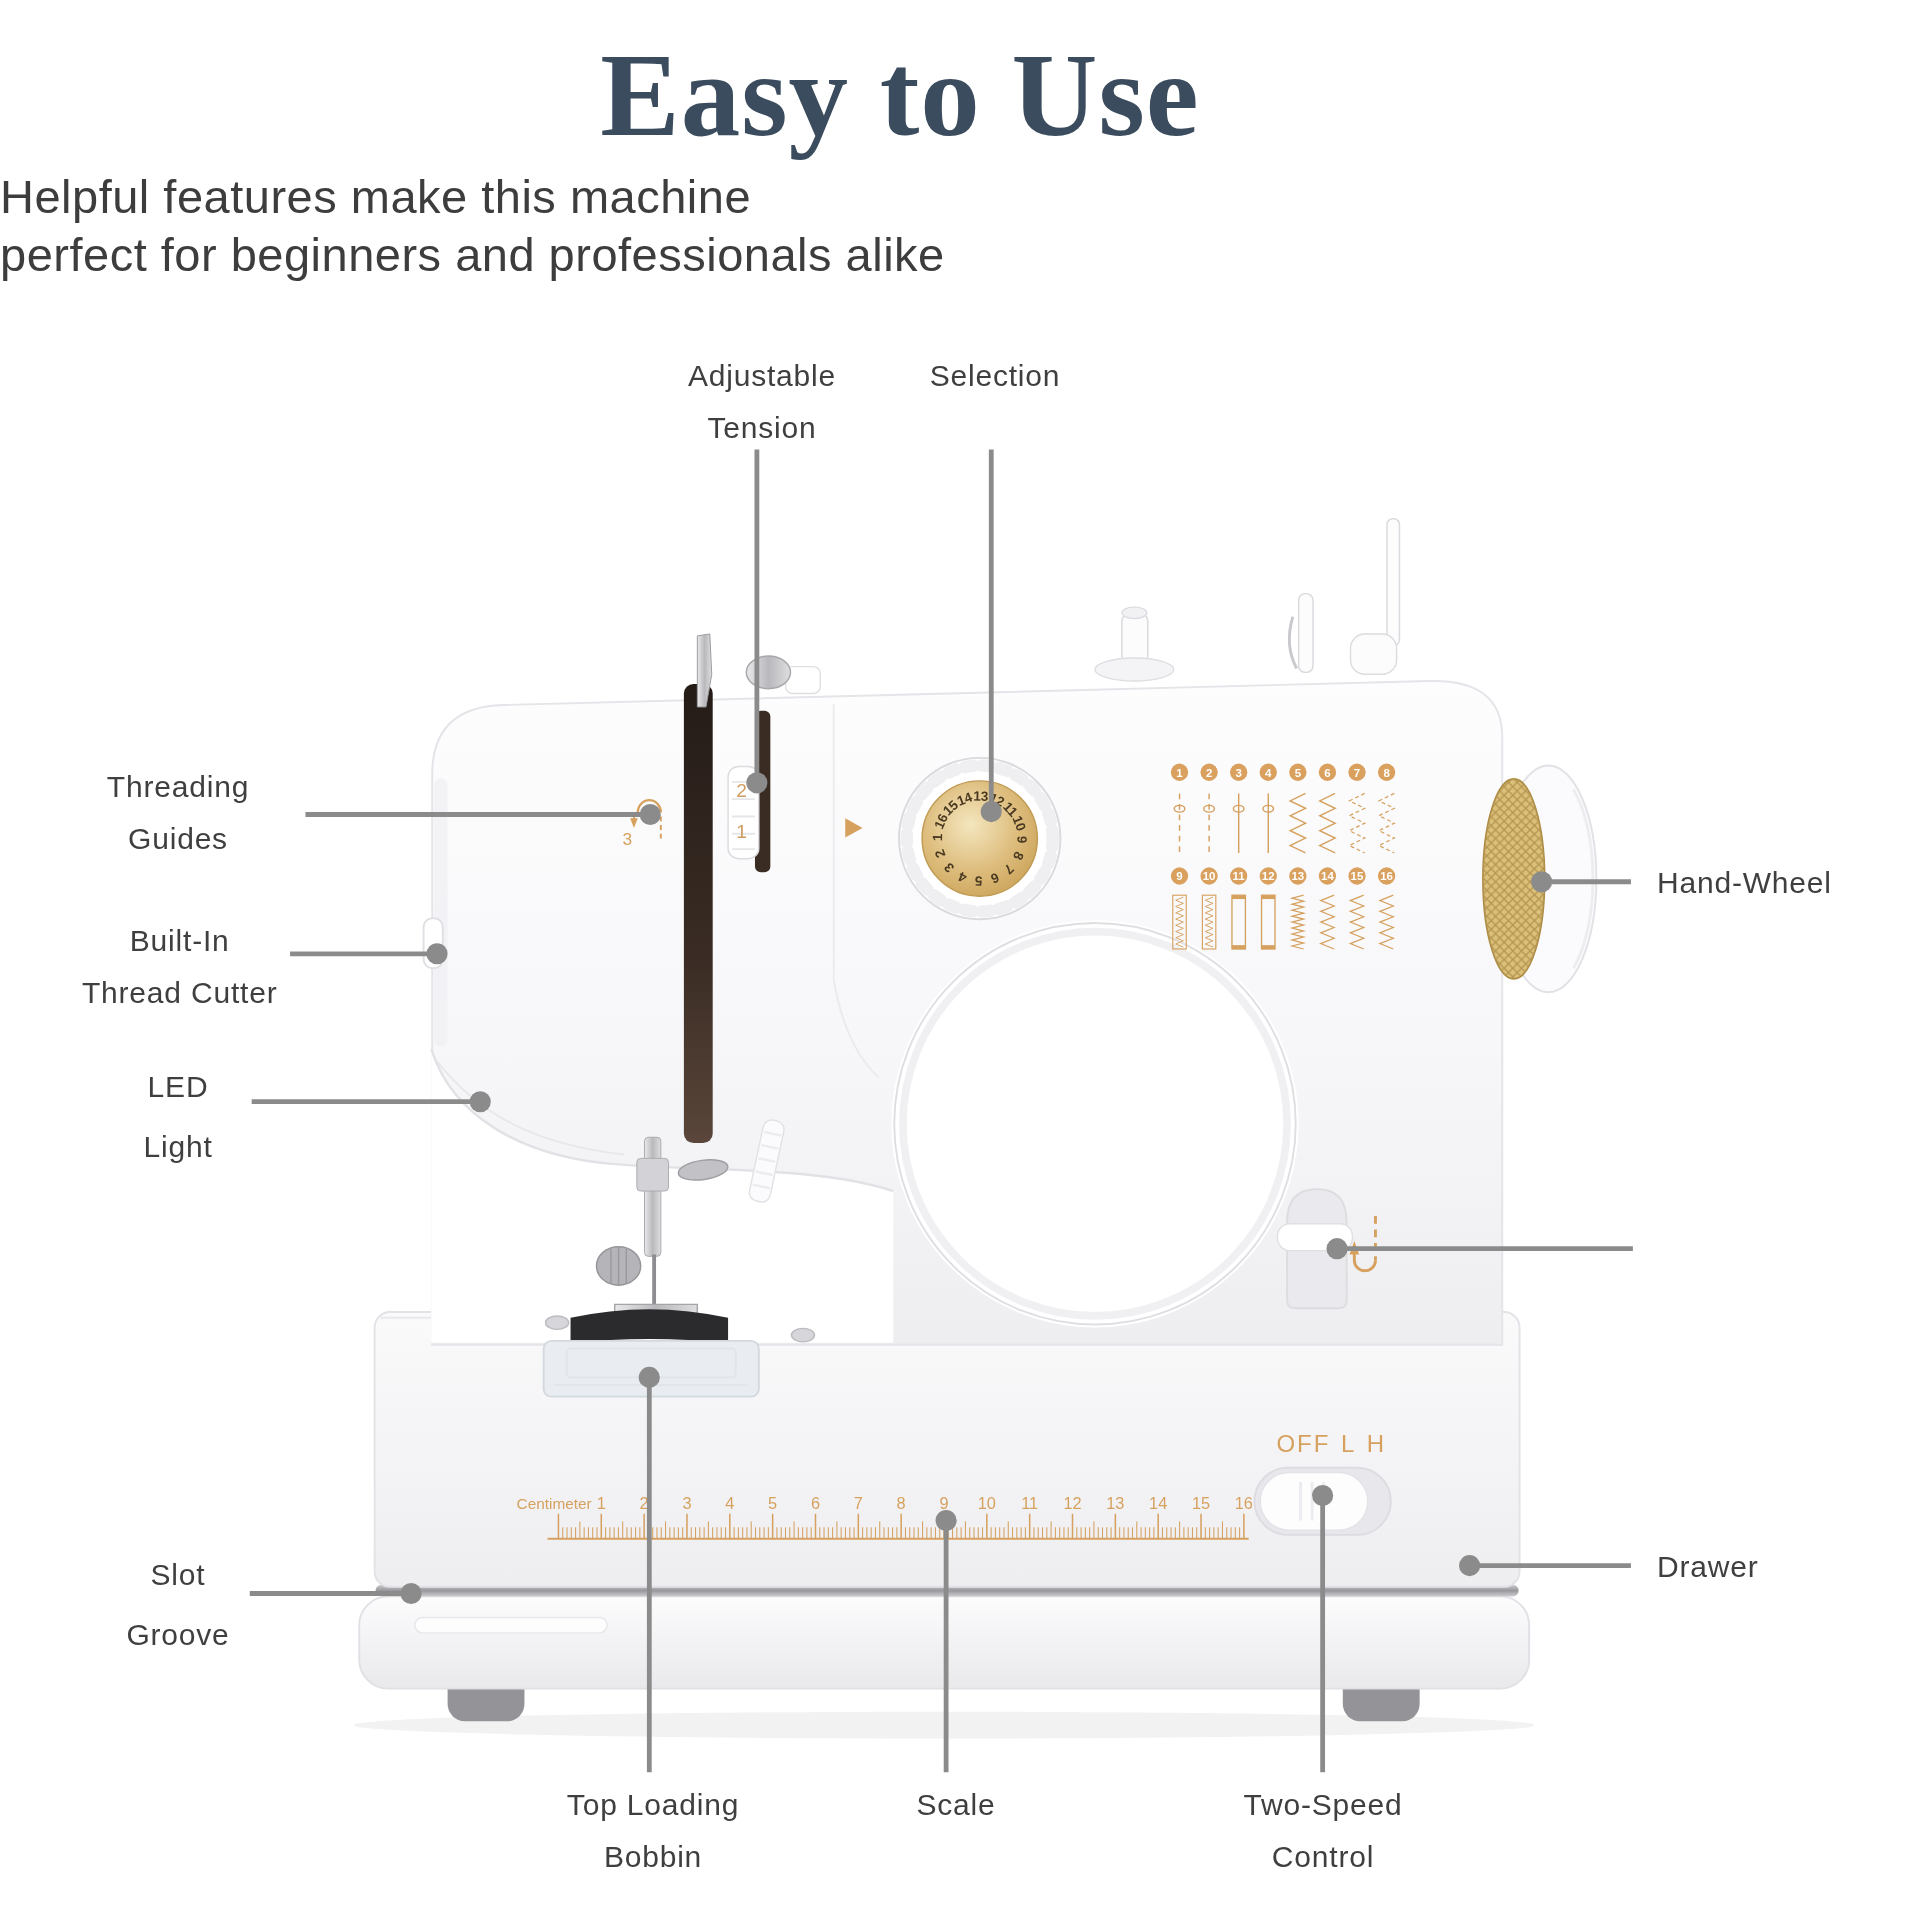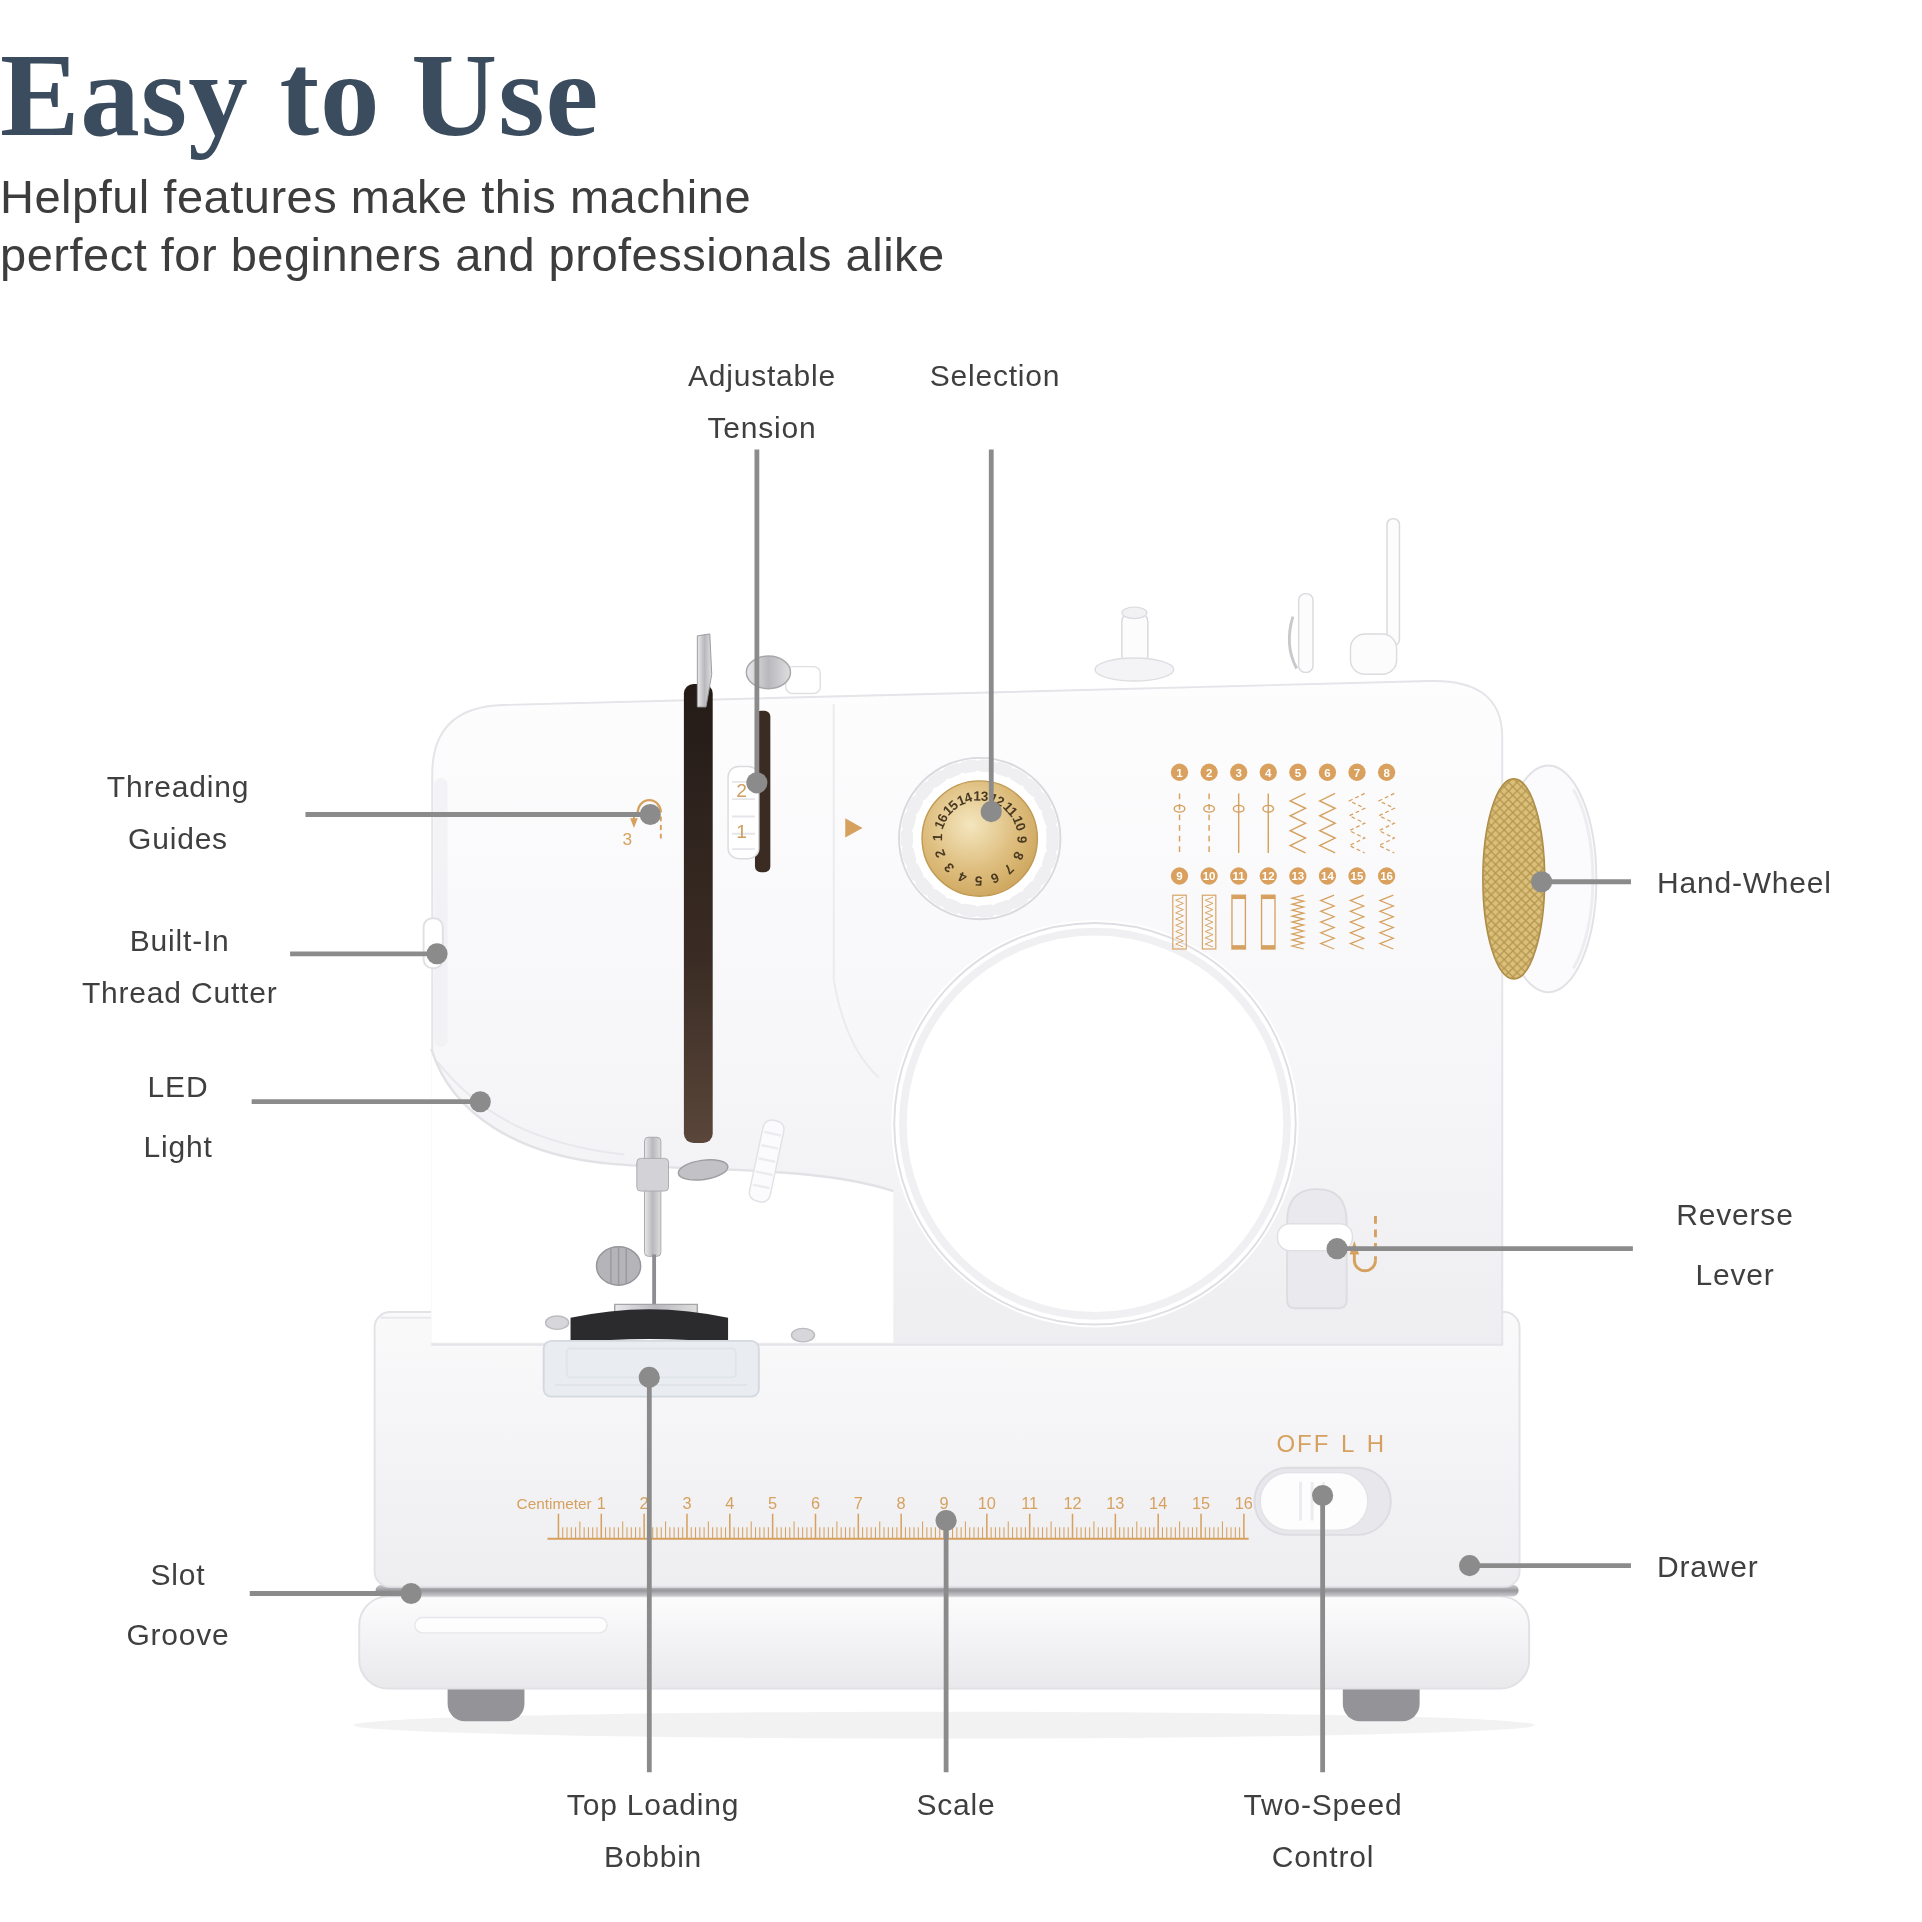--- a/index.html
+++ b/index.html
@@ -3,21 +3,21 @@
 <meta charset="utf-8">
 <style>
   * { margin:0; padding:0; box-sizing:border-box; }
   html,body { background:#ffffff; }
   #canvas {
     position:relative; width:1922px; height:1922px; background:#ffffff;
     font-family:"Liberation Sans", sans-serif; overflow:hidden;
     --title:#3b4c5e; --text:#3f3f3f; --line:#8b8b8b; --gold:#d6a15f;
   }
   .page-title {
-    position:absolute; left:0; top:27px; width:1800px; text-align:left;
+    position:absolute; left:0; top:27px; width:1800px; text-align:center;
     font-family:"Liberation Serif", serif; font-weight:700;
     font-size:119px; color:var(--title); letter-spacing:1px;
   }
   .subtitle {
     position:absolute; left:0; width:1922px; 
     font-size:47px; line-height:55px; color:#3d3d3d; font-weight:300;
     letter-spacing:0.5px;
   }
   .sub1 { top:169px; }
   .sub2 { top:227px; }
@@ -548,24 +548,20 @@
 
   <div class="callout-label lh-lg" style="left:34px; top:1057px; width:288px;">
     <div>LED</div>
     <div>Light</div>
   </div>
 
   <div class="callout-label left-al" style="left:1657px; top:857px; width:288px;">
     <div>Hand-Wheel</div>
   </div>
 
-  <div class="callout-label lh-lg" style="left:1591px; top:1185px; width:288px;">
-    <div>Reverse</div>
-    <div>Lever</div>
-  </div>
 
   <div class="callout-label left-al" style="left:1657px; top:1541px; width:288px;">
     <div>Drawer</div>
   </div>
 
   <div class="callout-label lh-lg" style="left:34px; top:1545px; width:288px;">
     <div>Slot</div>
     <div>Groove</div>
   </div>
 

